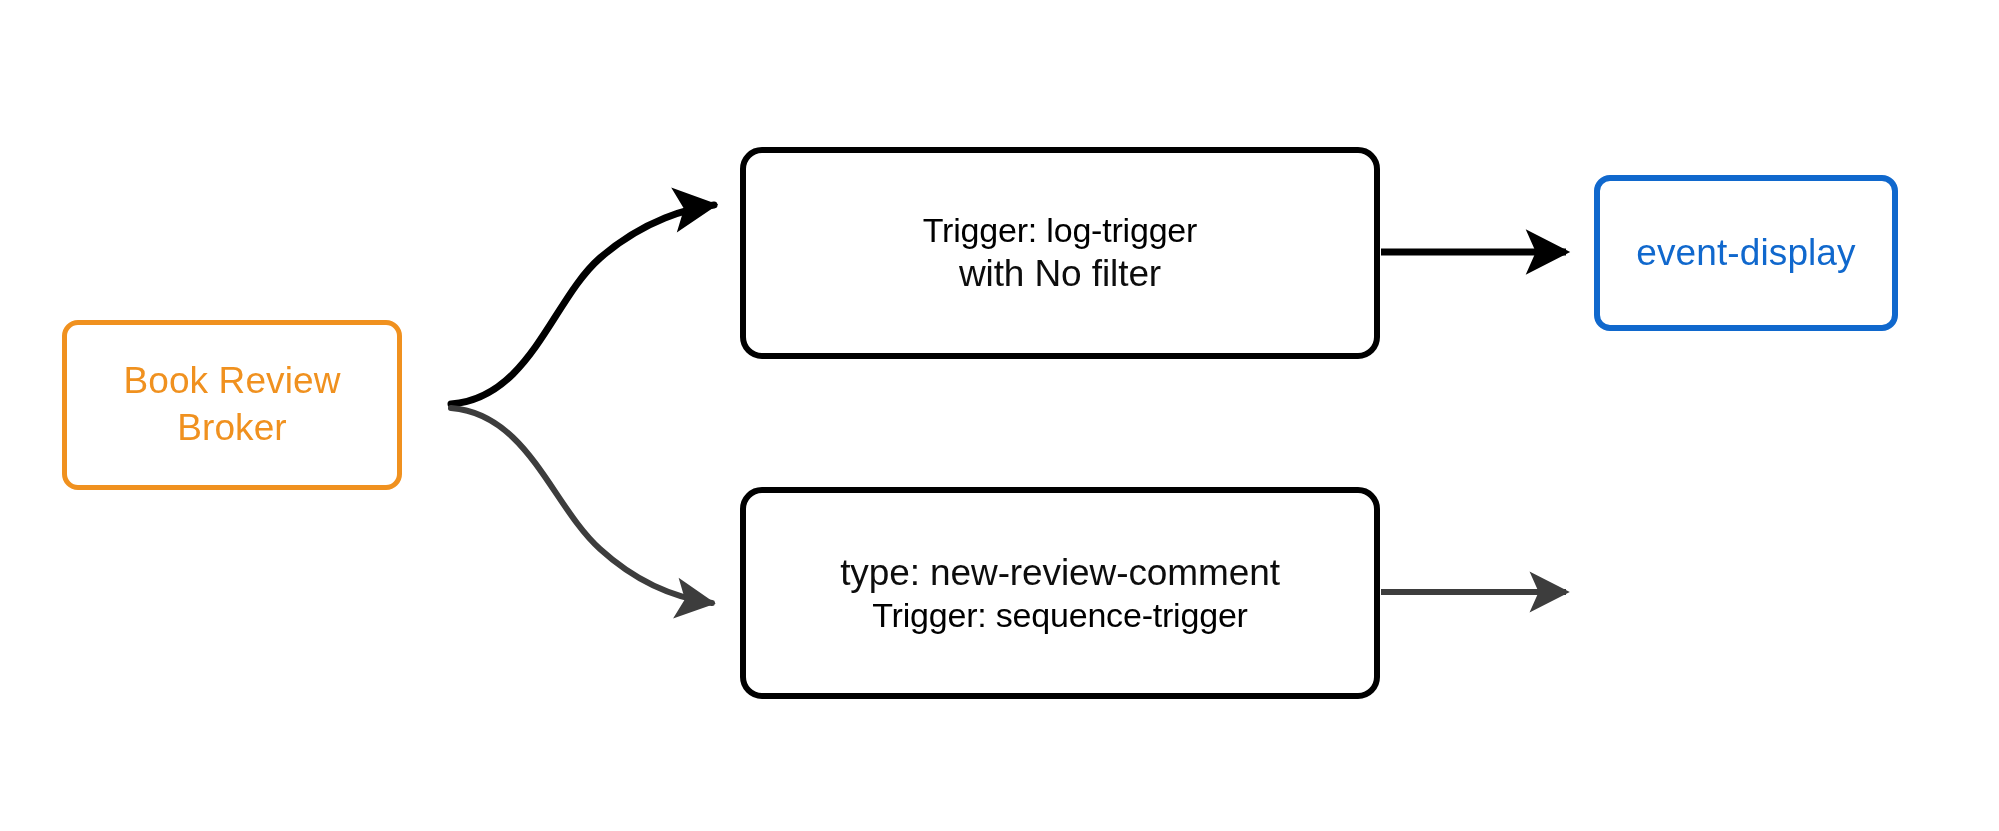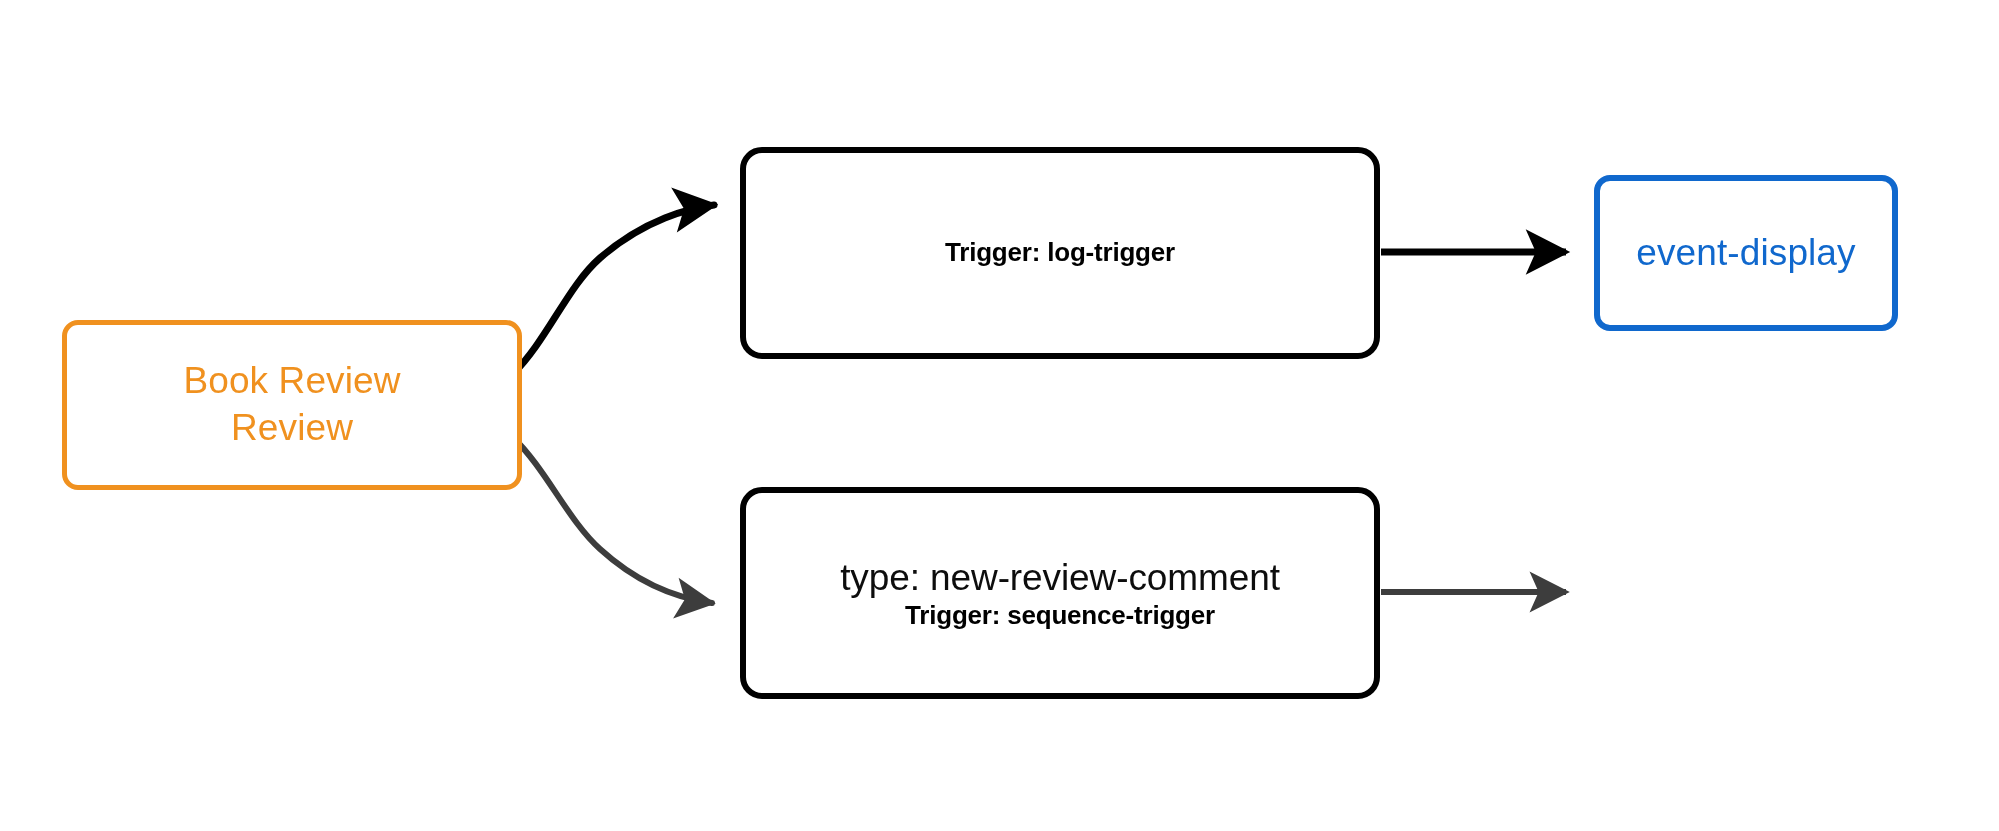--- a/index.html
+++ b/index.html
@@ -34,21 +34,21 @@
     flex-direction: column;
     align-items: center;
     justify-content: center;
     text-align: center;
   }
 
   
   .node--broker {
     left: 62px;
     top: 320px;
-    width: 460px;
+    width: 340px;
     height: 170px;
     border: 5px solid #f0911f;
     border-radius: 16px;
   }
   .node--broker .node-line {
     color: #f0911f;
     font-size: 37px;
     line-height: 1.26;
     font-weight: 400;
     letter-spacing: 0.1px;
@@ -59,22 +59,22 @@
     left: 740px;
     width: 640px;
     height: 212px;
     border: 6px solid #000000;
     border-radius: 22px;
   }
   .node--trigger.pos-top { top: 147px; }
   .node--trigger.pos-bottom { top: 487px; }
   .node--trigger .node-line.title {
     color: #000000;
-    font-size: 26px;
-    font-weight: 700;
+    font-size: 34px;
+    font-weight: 400;
     line-height: 1.22;
     letter-spacing: -0.2px;
   }
   .node--trigger .node-line.subtitle {
     color: #0d0d0d;
     font-size: 37px;
     font-weight: 400;
     line-height: 1.22;
     letter-spacing: -0.1px;
   }
@@ -116,25 +116,26 @@
 
     <path d="M 451 408 C 528 414 552 506 600 549 C 645 590 690 600 712 603" fill="none" stroke="#3d3d3d" stroke-width="6" stroke-linecap="round" marker-end="url(#arrow-gray)"></path>
 
     <path d="M 1381 252 L 1566 252" fill="none" stroke="#000000" stroke-width="7" stroke-linecap="butt" marker-end="url(#arrow-black)"></path>
 
     <path d="M 1381 592 L 1566 592" fill="none" stroke="#3d3d3d" stroke-width="6" stroke-linecap="butt" marker-end="url(#arrow-gray)"></path>
   </svg>
 
   <div class="node node--broker">
     <span class="node-line">Book Review</span>
-    <span class="node-line">Review</span>
+    <span class="node-line">Broker</span>
   </div>
 
   <div class="node node--trigger pos-top">
     <span class="node-line title">Trigger: log-trigger</span>
+    <span class="node-line subtitle">with No filter</span>
   </div>
 
   <div class="node node--trigger pos-bottom">
     <span class="node-line subtitle">type: new-review-comment</span>
     <span class="node-line title">Trigger: sequence-trigger</span>
   </div>
 
   <div class="node node--target pos-top">
     <span class="node-line">event-display</span>
   </div>

